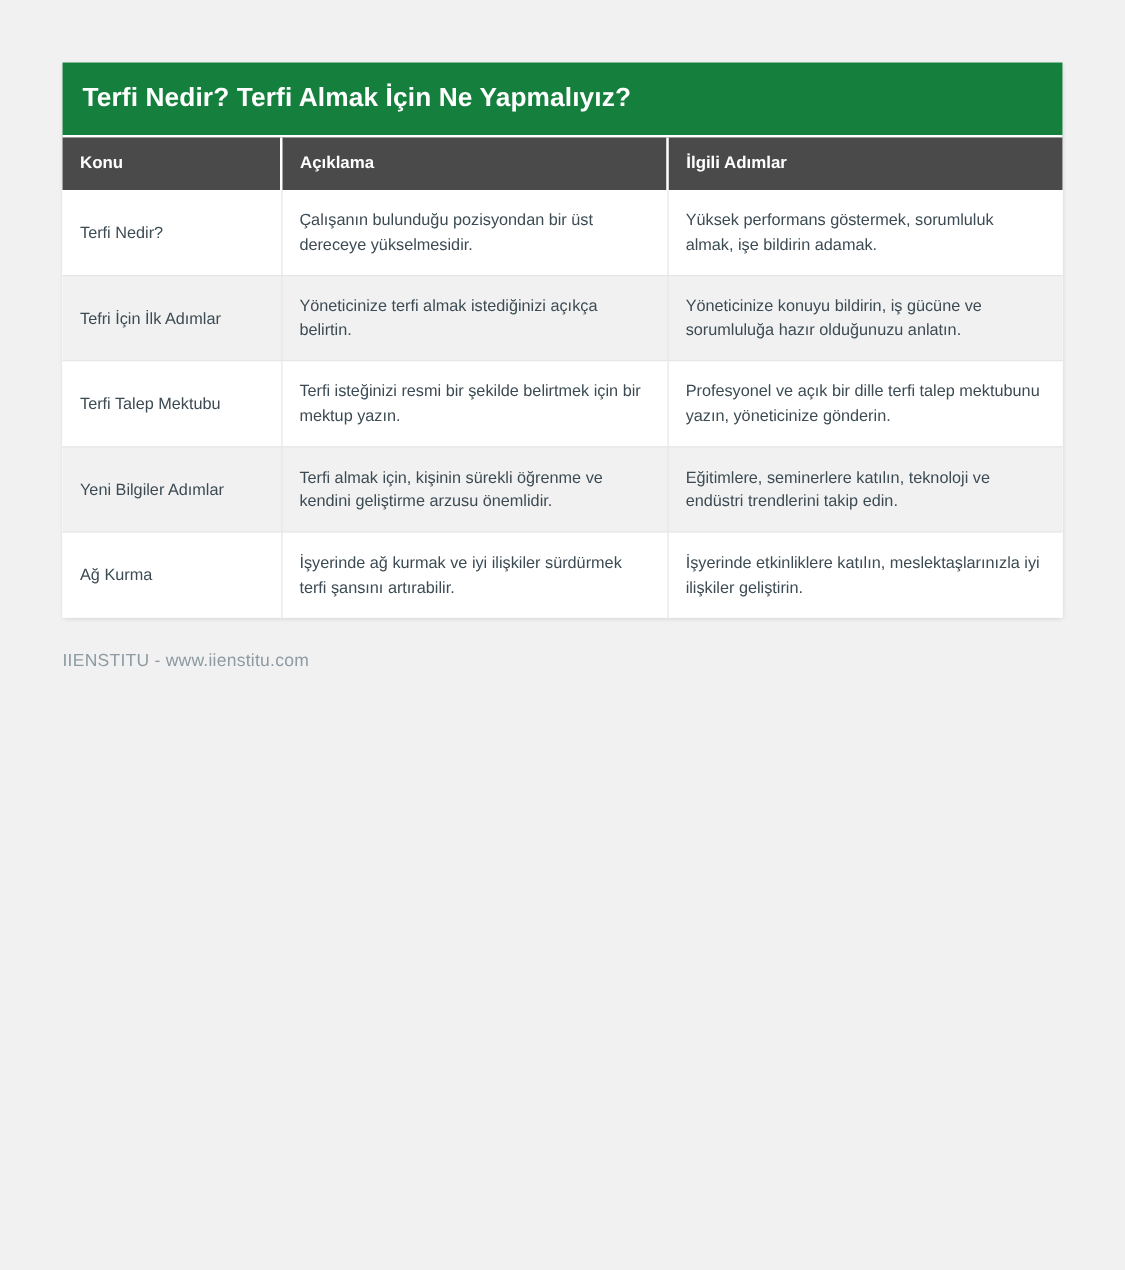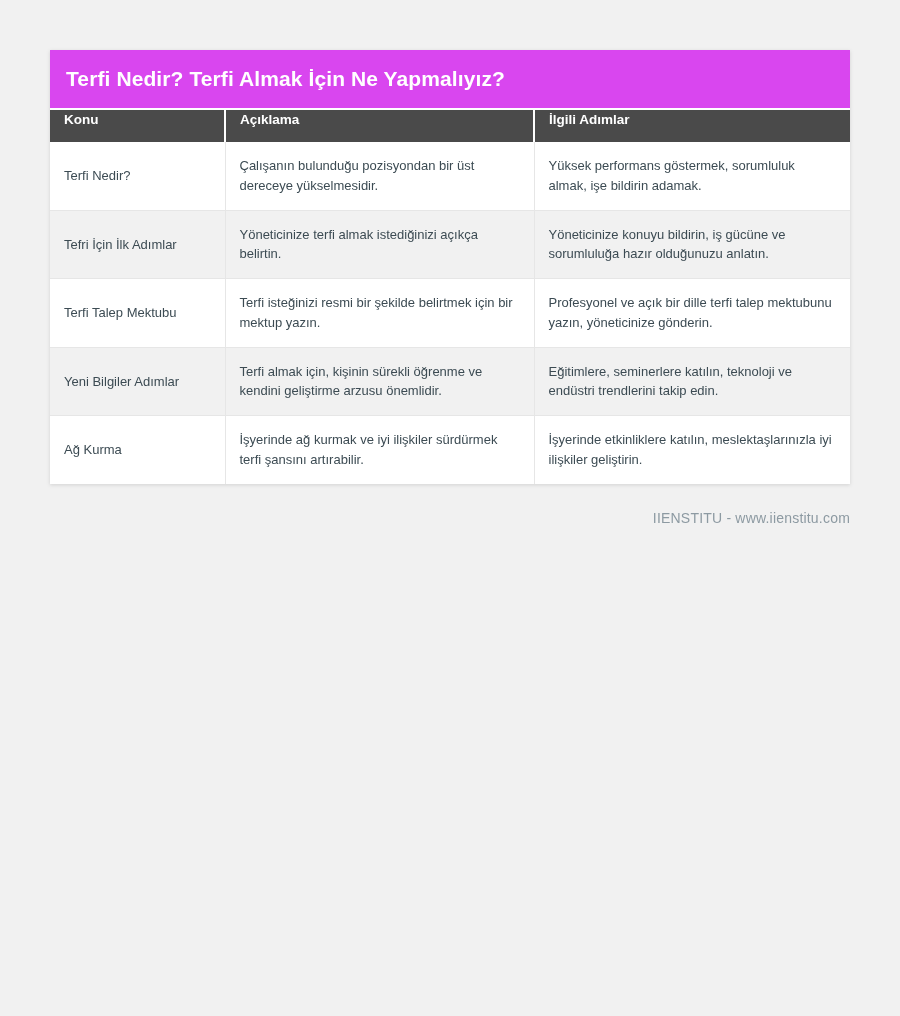--- a/index.html
+++ b/index.html
@@ -21,21 +21,21 @@
     height: 1016px;
     box-sizing: border-box;
     padding: 50px 50px 0 50px;
   }
   .card {
     width: 800px;
     background: #ffffff;
     box-shadow: 0 1px 4px rgba(0,0,0,0.13);
   }
   .card-title {
-    background: #d946ef;
+    background: #15803d;
     color: #ffffff;
     font-size: 21px;
     font-weight: bold;
     line-height: 1.2;
     padding: 16px 20px 17px 16px;
     letter-spacing: 0.1px;
     border-bottom: 2px solid #ffffff;
     box-sizing: border-box;
   }
   table.data-table {
@@ -46,21 +46,21 @@
   }
   table.data-table col.c1 { width: 175px; }
   table.data-table col.c2 { width: 309px; }
   table.data-table col.c3 { width: 316px; }
   thead th {
     background: #4a4a4a;
     color: #ffffff;
     font-size: 13.5px;
     font-weight: bold;
     text-align: left;
-    padding: 2px 12px 15px 14px;
+    padding: 12px 12px 15px 14px;
     border-right: 2px solid #ffffff;
     vertical-align: middle;
     box-sizing: border-box;
   }
   thead th:last-child { border-right: none; }
   tbody td {
     font-size: 13px;
     color: #3c4b53;
     line-height: 1.52;
     padding: 14px 14px 14px 14px;
@@ -69,21 +69,21 @@
     border-right: 1px solid #e6e6e6;
     box-sizing: border-box;
     word-wrap: break-word;
   }
   tbody td:last-child { border-right: none; }
   tbody tr:nth-child(even) td { background: #f1f1f1; }
   tbody tr:nth-child(odd) td { background: #ffffff; }
   tbody tr:last-child td { border-bottom: none; }
   .footer {
     width: 800px;
-    text-align: right;
+    text-align: left;
     color: #8d9aa2;
     font-size: 14px;
     padding-top: 26px;
     letter-spacing: 0.2px;
   }
 </style>
 </head>
 <body>
 
 <div class="page">

